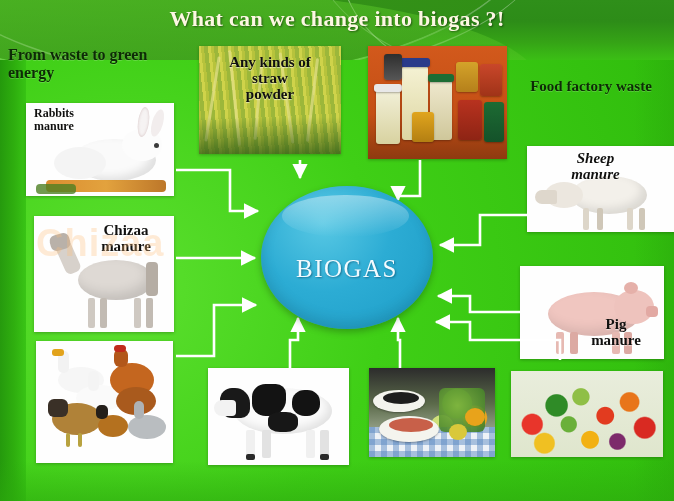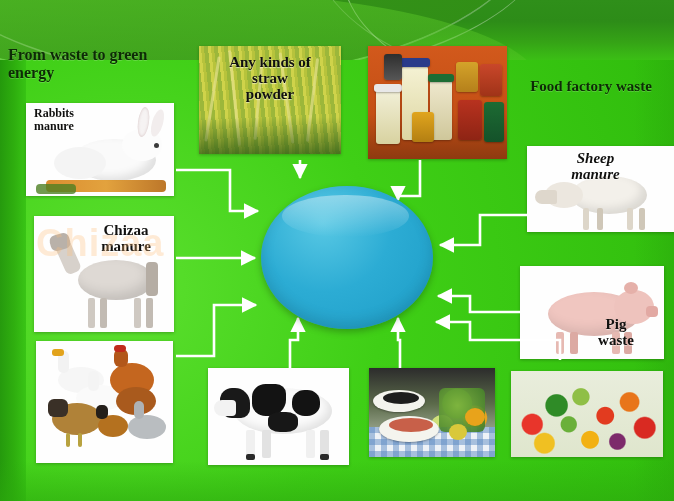--- a/index.html
+++ b/index.html
@@ -177,20 +177,21 @@
   <div class="bg-right-fade"></div>
   <div class="bg-bottom-fade"></div>
 
   <div class="header-band">
     <div class="swoosh swoosh-a"></div>
     <div class="swoosh swoosh-b"></div>
     <div class="swoosh swoosh-c"></div>
     <div class="swoosh swoosh-d"></div>
     <div class="swoosh swoosh-e"></div>
   </div>
+  <div class="title">What can we change into biogas ?!</div>
 
   <div class="glabel" style="left:516px;top:78px;width:150px;font-size:15px;text-align:center;">
     <span>Food factory waste</span>
   </div>
 
   <div class="glabel" style="left:8px;top:46px;width:185px;font-size:16px;">
     <span>From waste to green energy</span>
   </div>
 
   <svg class="arrows" width="674" height="501" viewBox="0 0 674 501">
@@ -218,20 +219,21 @@
       <path d="M290,368 L290,340 L298,340 L298,318"></path>
 
       <path d="M400,368 L400,340 L398,340 L398,318"></path>
 
       <path d="M560,360 L560,340 L470,340 L470,322 L436,322"></path>
     </g>
   </svg>
 
   <div class="circle">
     <div class="circle-gloss"></div>
+    <div class="circle-label">BIOGAS</div>
   </div>
 
   <div class="card" style="left:26px;top:103px;width:148px;height:93px;">
     <div class="photo p-white">
 
       <div class="body-shape" style="left:46px;top:36px;width:84px;height:42px;background:#fafafa;box-shadow:inset -6px -4px 8px rgba(0,0,0,.10);"></div>
       <div class="body-shape" style="left:96px;top:26px;width:40px;height:32px;background:#fcfcfc;"></div>
       <div class="ear" style="left:112px;top:4px;width:11px;height:30px;background:#f6f3f3;transform:rotate(8deg);box-shadow:inset 0 0 3px rgba(190,160,160,.6);"></div>
       <div class="ear" style="left:126px;top:6px;width:11px;height:28px;background:#f2eded;transform:rotate(16deg);"></div>
       <div style="position:absolute;left:128px;top:40px;width:5px;height:5px;border-radius:50%;background:#3b3b3b;"></div>
@@ -310,21 +312,21 @@
       <div class="body-shape" style="left:28px;top:26px;width:92px;height:44px;background:#f0c6c0;box-shadow:inset -6px -6px 12px rgba(0,0,0,.10);"></div>
       <div class="body-shape" style="left:94px;top:24px;width:40px;height:34px;background:#eec3bd;"></div>
       <div style="position:absolute;left:126px;top:40px;width:12px;height:11px;background:#e2a9a3;border-radius:4px;"></div>
       <div class="ear" style="left:104px;top:16px;width:14px;height:12px;background:#e5b0a9;"></div>
       <div class="leg" style="left:36px;top:66px;width:8px;height:22px;background:#e6b9b2;"></div>
       <div class="leg" style="left:50px;top:66px;width:8px;height:22px;background:#dcaaa3;"></div>
       <div class="leg" style="left:92px;top:66px;width:8px;height:22px;background:#e6b9b2;"></div>
       <div class="leg" style="left:104px;top:66px;width:8px;height:22px;background:#dcaaa3;"></div>
     </div>
     <div class="cap" style="left:52px;top:50px;width:88px;font-size:15px;white-space:pre-line;">Pig
-waste</div>
+manure</div>
   </div>
 
   <div class="card" style="left:36px;top:341px;width:137px;height:122px;">
     <div class="photo p-white">
 
       <div class="body-shape" style="left:22px;top:26px;width:46px;height:26px;background:#f6f6f6;"></div>
       <div style="position:absolute;left:22px;top:10px;width:11px;height:22px;background:#f2f2f2;border-radius:5px;"></div>
       <div style="position:absolute;left:16px;top:8px;width:12px;height:7px;background:#e2a31c;border-radius:3px;"></div>
 
       <div class="body-shape" style="left:40px;top:44px;width:48px;height:26px;background:#fafafa;"></div>

